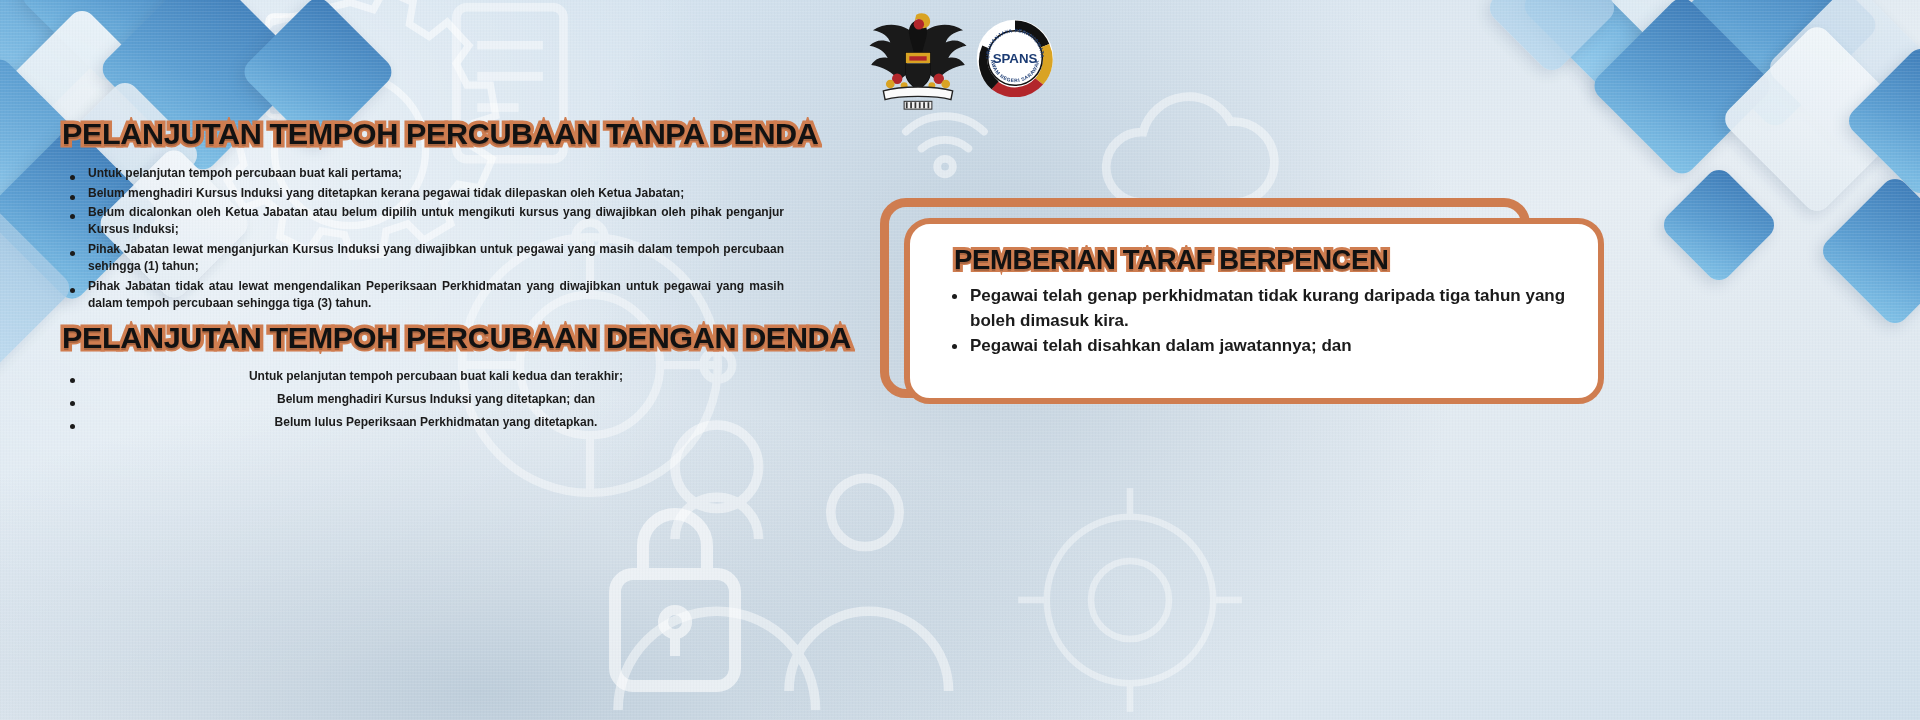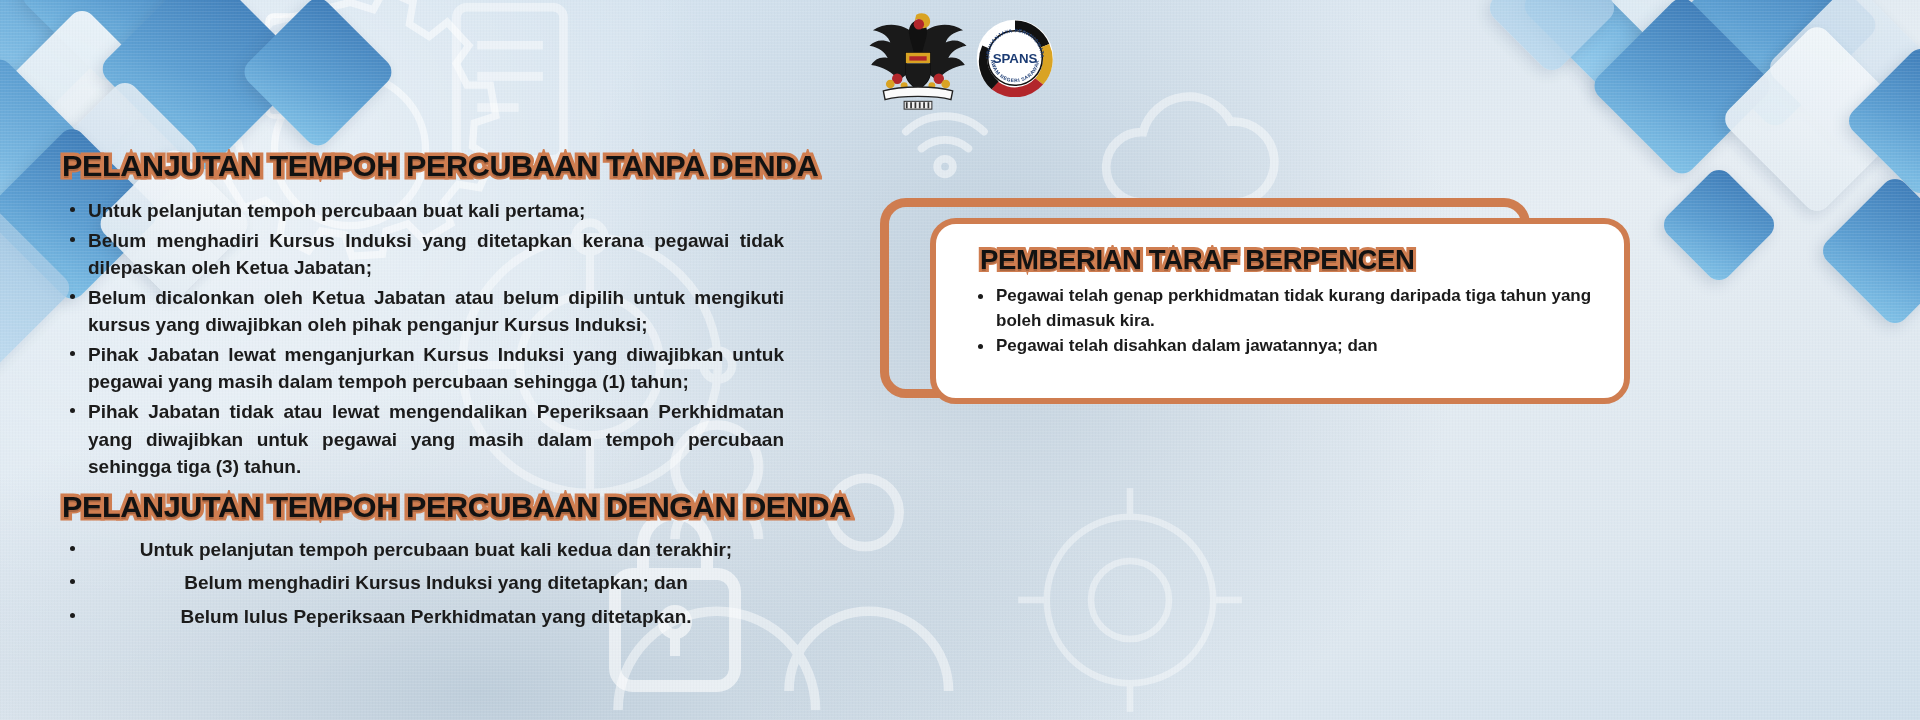--- a/index.html
+++ b/index.html
@@ -62,21 +62,21 @@
   
   #logo-row {
     position: absolute; left: 50%; top: 6px; transform: translateX(-50%);
     display: flex; align-items: center; gap: 6px; z-index: 6;
   }
   .logo-crest { width: 104px; height: 104px; display:block; }
   .logo-spans { width: 78px;  height: 78px;  display:block; }
 
   
   #left-col {
-    position: absolute; left: 62px; top: 118px; width: 722px; z-index: 5; margin-top: 32px;
+    position: absolute; left: 62px; top: 118px; width: 722px; z-index: 5;
   }
 
   .section-heading {
     display: inline-block;
     font-family: "Liberation Sans", sans-serif;
     font-weight: 700;
     font-style: normal;
     font-size: 30px;
     line-height: 1.04;
     letter-spacing: -0.4px;
@@ -93,21 +93,21 @@
 
   ul.bullets {
     list-style: none;
     margin: 0; padding: 0;
     color: #1b1b1b;
   }
   ul.bullets > li {
     position: relative;
     padding-left: 26px;
     margin-bottom: 2px;
-    font-size: 19px;
+    font-size: 12px;
     font-weight: 700;
     line-height: 1.45;
     text-align: justify;
     text-justify: inter-word;
   }
   ul.bullets > li::before {
     content: "";
     position: absolute;
     left: 8px; top: 10px;
     width: 5px; height: 5px;
@@ -133,21 +133,20 @@
   }
   #card-front {
     position: absolute;
     left: 24px; top: 20px;
     width: 700px; height: 186px;
     background: #ffffff;
     border: 6px solid #cf7d50;
     border-radius: 26px;
     padding: 18px 26px 16px 32px;
     overflow: hidden;
-    margin-left: 26px;
   }
   #card-front .section-heading {
     font-size: 27px;
     -webkit-text-stroke: 6px #cf7d50;
     margin: 4px 0 10px 12px;
   }
   #card-front ul.bullets > li {
     font-size: 17px;
     text-align: left;
     padding-left: 28px;

